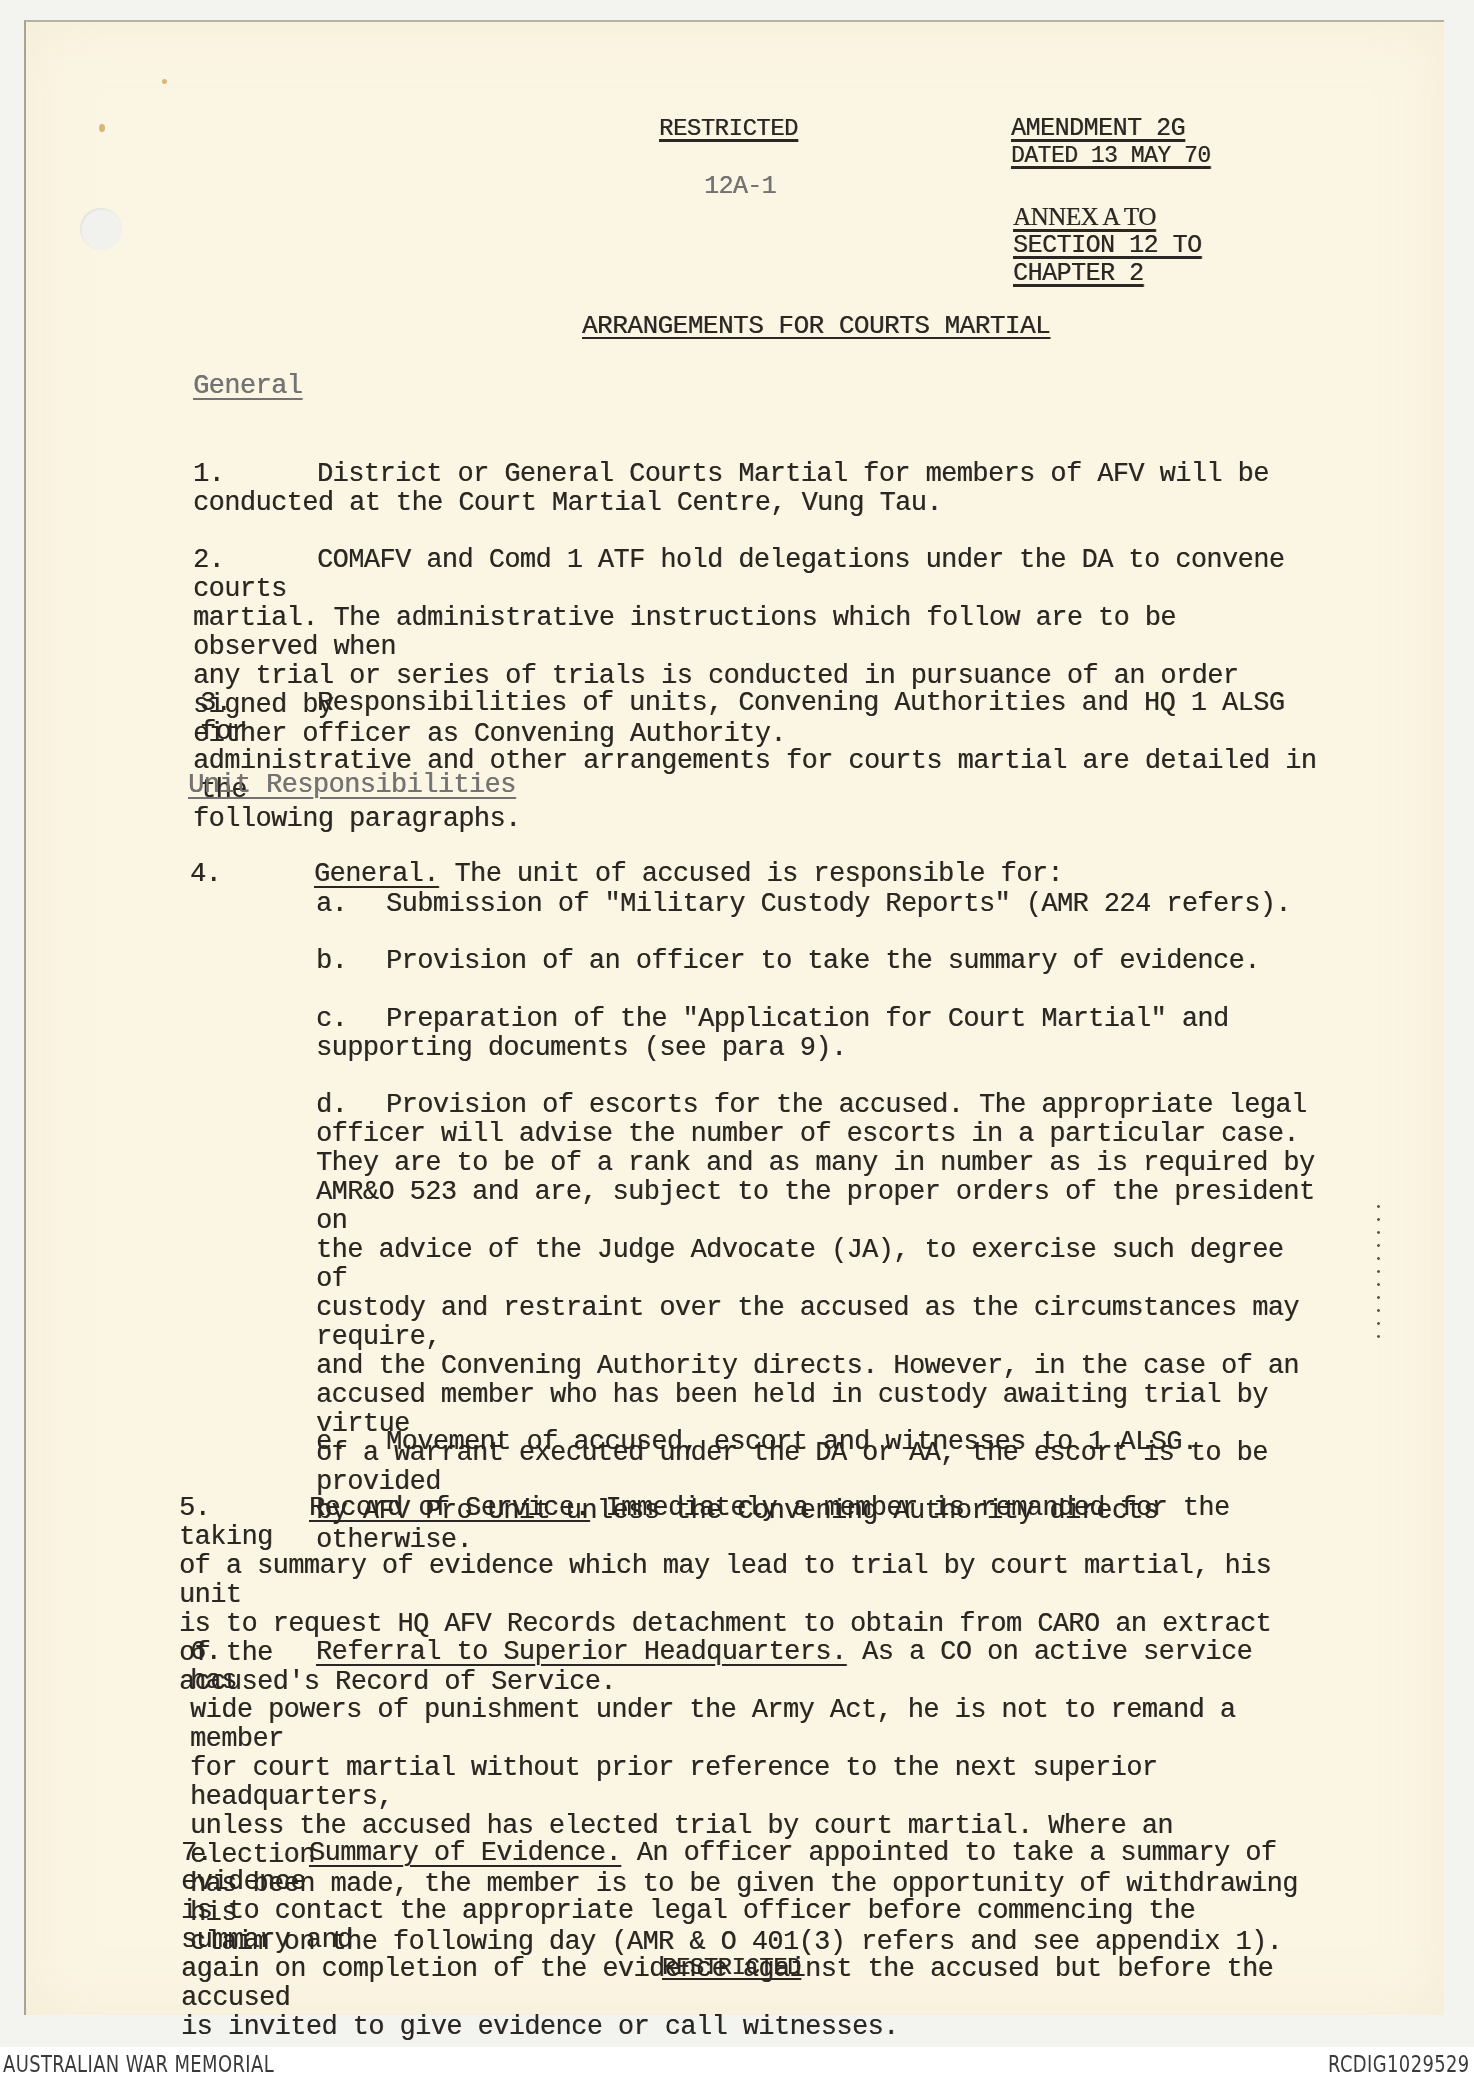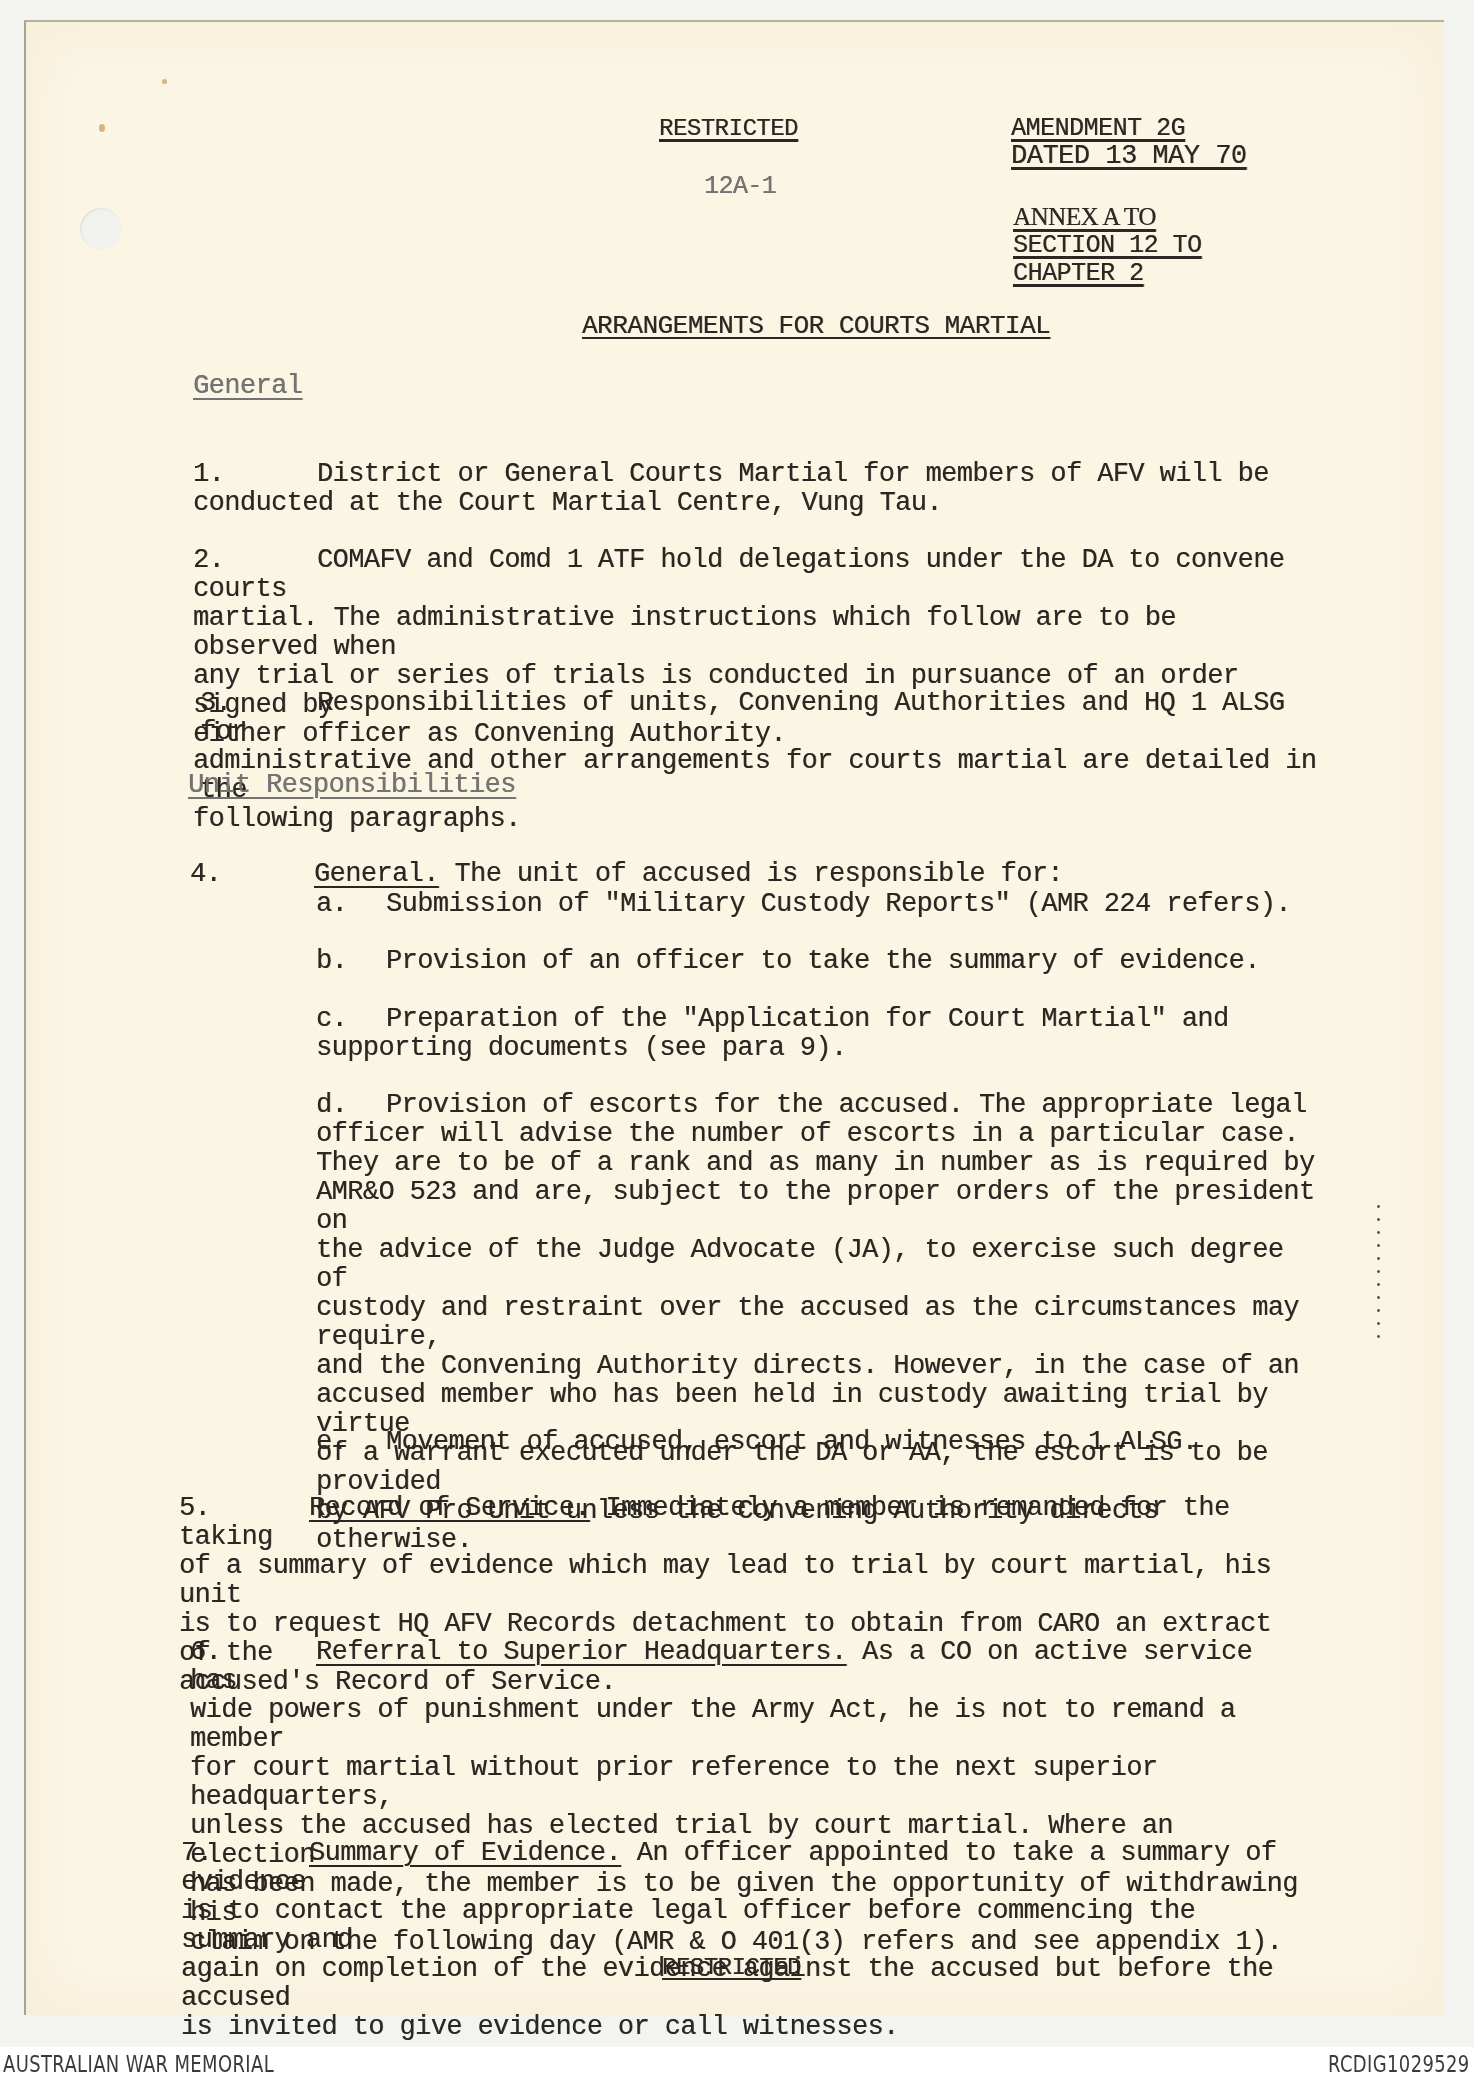--- a/index.html
+++ b/index.html
@@ -147,21 +147,21 @@
 
 <div class="paper"></div>
 <div class="punch-hole"></div>
 <div class="stain s1"></div>
 <div class="stain s2"></div>
 
 <div class="stamp" style="left:659px; top:114px; font-size:24px;">RESTRICTED</div>
 <div class="type" style="left:704px; top:172px; font-size:25px;">12A-1</div>
 
 <div class="stamp" style="left:1011px; top:114px;">AMENDMENT 2G</div>
-<div class="stamp" style="left:1011px; top:142px; font-size:27px;">DATED 13 MAY 70</div>
+<div class="stamp" style="left:1011px; top:142px; font-size:23px;">DATED 13 MAY 70</div>
 
 <div class="stamp" style="left:1013px; top:202px;font-family:Liberation Serif, serif;">ANNEX A TO</div>
 <div class="stamp" style="left:1013px; top:231px;">SECTION 12 TO</div>
 <div class="stamp" style="left:1013px; top:259px;text-align:right;">CHAPTER 2</div>
 
 <div class="stamp faint" style="left:582px; top:312px; font-size:26px; text-decoration-thickness:2px;">ARRANGEMENTS FOR COURTS MARTIAL</div>
 
 <div class="type ul" style="left:193px; top:372px;">General</div>
 
 <div class="para" style="top:432px;"><span class="num">1.</span><span>District or General Courts Martial for members of AFV will be</span>

